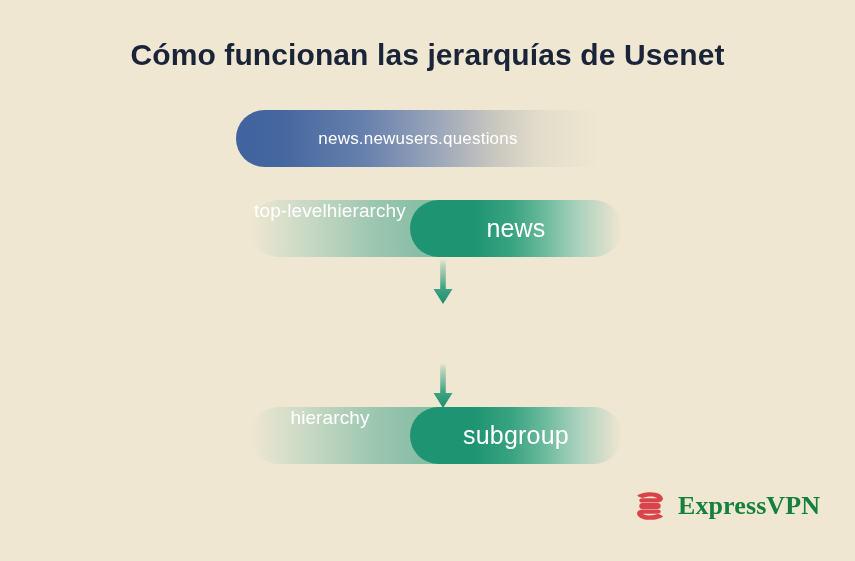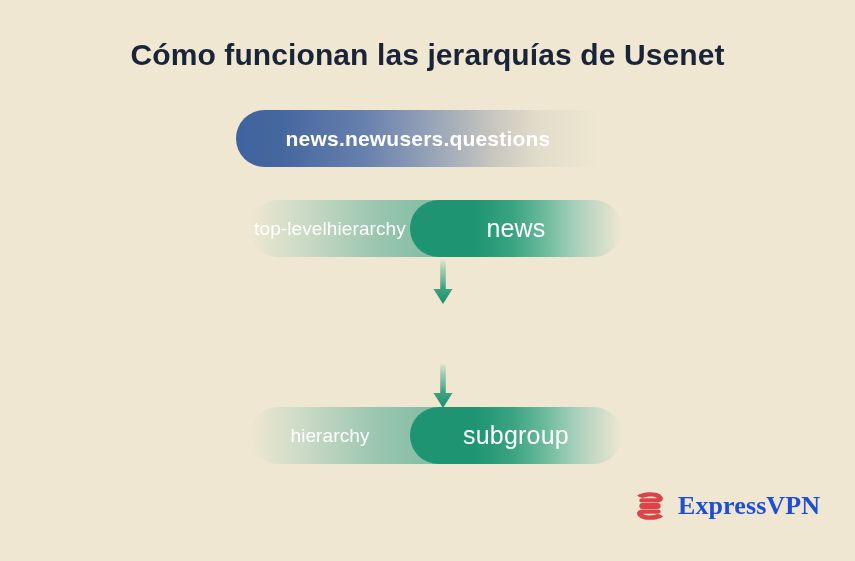--- a/index.html
+++ b/index.html
@@ -59,26 +59,25 @@
                 #6780ad 34%,
                 #9aa6b9 53%,
                 #c8c6bf 68%,
                 #e2dcca 80%,
                 rgba(239,231,209,0) 96%);
     display: flex;
     align-items: center;
     justify-content: center;
   }
   .row-full .full-label {
-    font-size: 21px;
+    font-size: 17px;
     color: #ffffff;
     letter-spacing: 0.2px;
     padding-right: 14px;
     white-space: nowrap;
-    font-weight: bold;
   }
 
   
   .row {
     position: absolute;
     left: 250px;
     width: 372px;
     height: 57px;
   }
   .row.r2 { top: 95px; }
@@ -119,21 +118,20 @@
                 rgba(239,231,209,0) 100%);
   }
 
   .row-label {
     position: absolute;
     left: 0;
     top: 0;
     width: 160px;
     height: 57px;
     display: flex;
-    align-items: center;
     justify-content: center;
     font-size: 19px;
     line-height: 22px;
     color: #ffffff;
     text-align: center;
     letter-spacing: 0.1px;
   }
 
   .row-value {
     position: absolute;
@@ -172,21 +170,21 @@
   }
   .logo-mark {
     width: 34px;
     height: 34px;
     flex: 0 0 34px;
   }
   .logo-text {
     font-family: "Liberation Serif", serif;
     font-size: 26px;
     font-weight: 700;
-    color: #1d4ed8;
+    color: #15803d;
     letter-spacing: 0.1px;
     white-space: nowrap;
   }
 </style>
 </head>
 <body>
 
 <div class="infographic">
 
   <div class="title">Cómo funcionan las jerarquías de Usenet</div>

